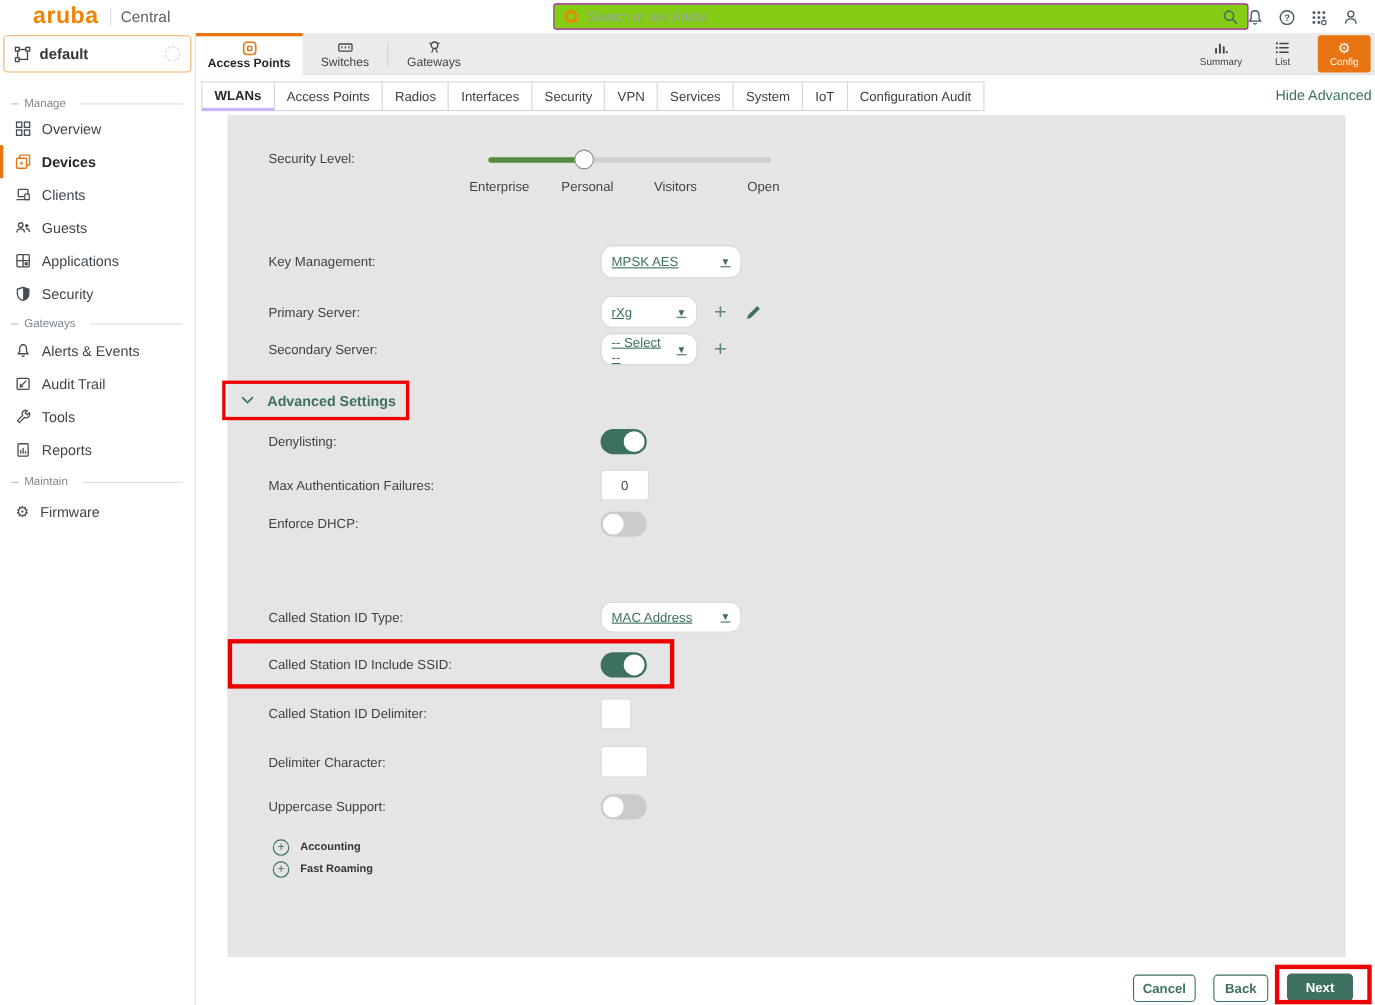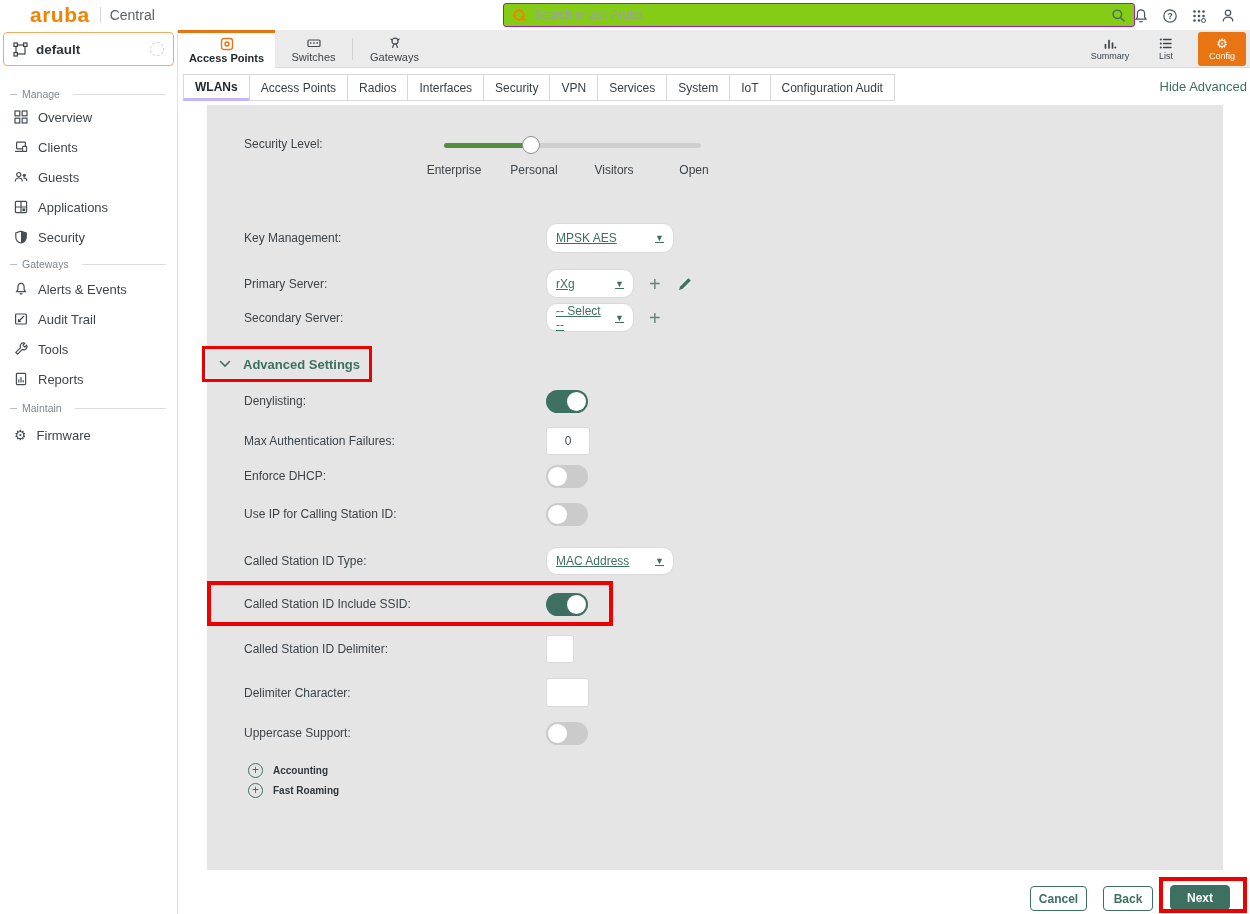--- a/index.html
+++ b/index.html
@@ -319,20 +319,30 @@
               <g fill="none" stroke="#454c52" stroke-width="1.2">
                 <rect x="1" y="1" width="4.8" height="4.8"></rect>
                 <rect x="8.2" y="1" width="4.8" height="4.8"></rect>
                 <rect x="1" y="8.2" width="4.8" height="4.8"></rect>
                 <rect x="8.2" y="8.2" width="4.8" height="4.8"></rect>
               </g>
             </svg>
           </span>
         <span class="ni-label">Overview</span>
       </div>
+      <div class="nav-item active">
+        <span>
+            <svg width="14" height="14" viewBox="0 0 14 14">
+              <rect x="3.8" y="1" width="9.2" height="9.2" rx="1" fill="none" stroke="#E87511" stroke-width="1.3"></rect>
+              <rect x="1" y="3.8" width="9.2" height="9.2" rx="1" fill="#fff" stroke="#E87511" stroke-width="1.3"></rect>
+              <circle cx="5.6" cy="8.4" r="1.2" fill="#E87511"></circle>
+            </svg>
+          </span>
+        <span class="ni-label">Devices</span>
+      </div>
       <div class="nav-item">
         <span>
             <svg width="14" height="14" viewBox="0 0 14 14">
               <rect x="2.6" y="2.2" width="8.8" height="6.6" rx="0.8" fill="none" stroke="#454c52" stroke-width="1.2"></rect>
               <path d="M1 11.4 H13" stroke="#454c52" stroke-width="1.2"></path>
               <rect x="8.6" y="6.4" width="4" height="5" rx="0.6" fill="#fff" stroke="#454c52" stroke-width="1.1"></rect>
             </svg>
           </span>
         <span class="ni-label">Clients</span>
       </div>
@@ -487,26 +497,20 @@
       <input class="inp inp-num" value="0" style="">
     </div>
 
     <div class="row" style="top:358px; height:24px;">
       <span class="row-label">Enforce DHCP:</span>
       <div class="tgl off">
           <span class="knob"></span>
         </div>
     </div>
 
-    <div class="row" style="top:396px; height:24px;">
-      <span class="row-label">Use IP for Calling Station ID:</span>
-      <div class="tgl off">
-          <span class="knob"></span>
-        </div>
-    </div>
 
     <div class="row" style="top:441px; height:28px;">
       <span class="row-label">Called Station ID Type:</span>
       <div class="dd dd-lg">
         <span>MAC Address</span>
         <span class="caret">▼</span>
       </div>
     </div>
 
     <div class="row" style="top:486px; height:24px;">

